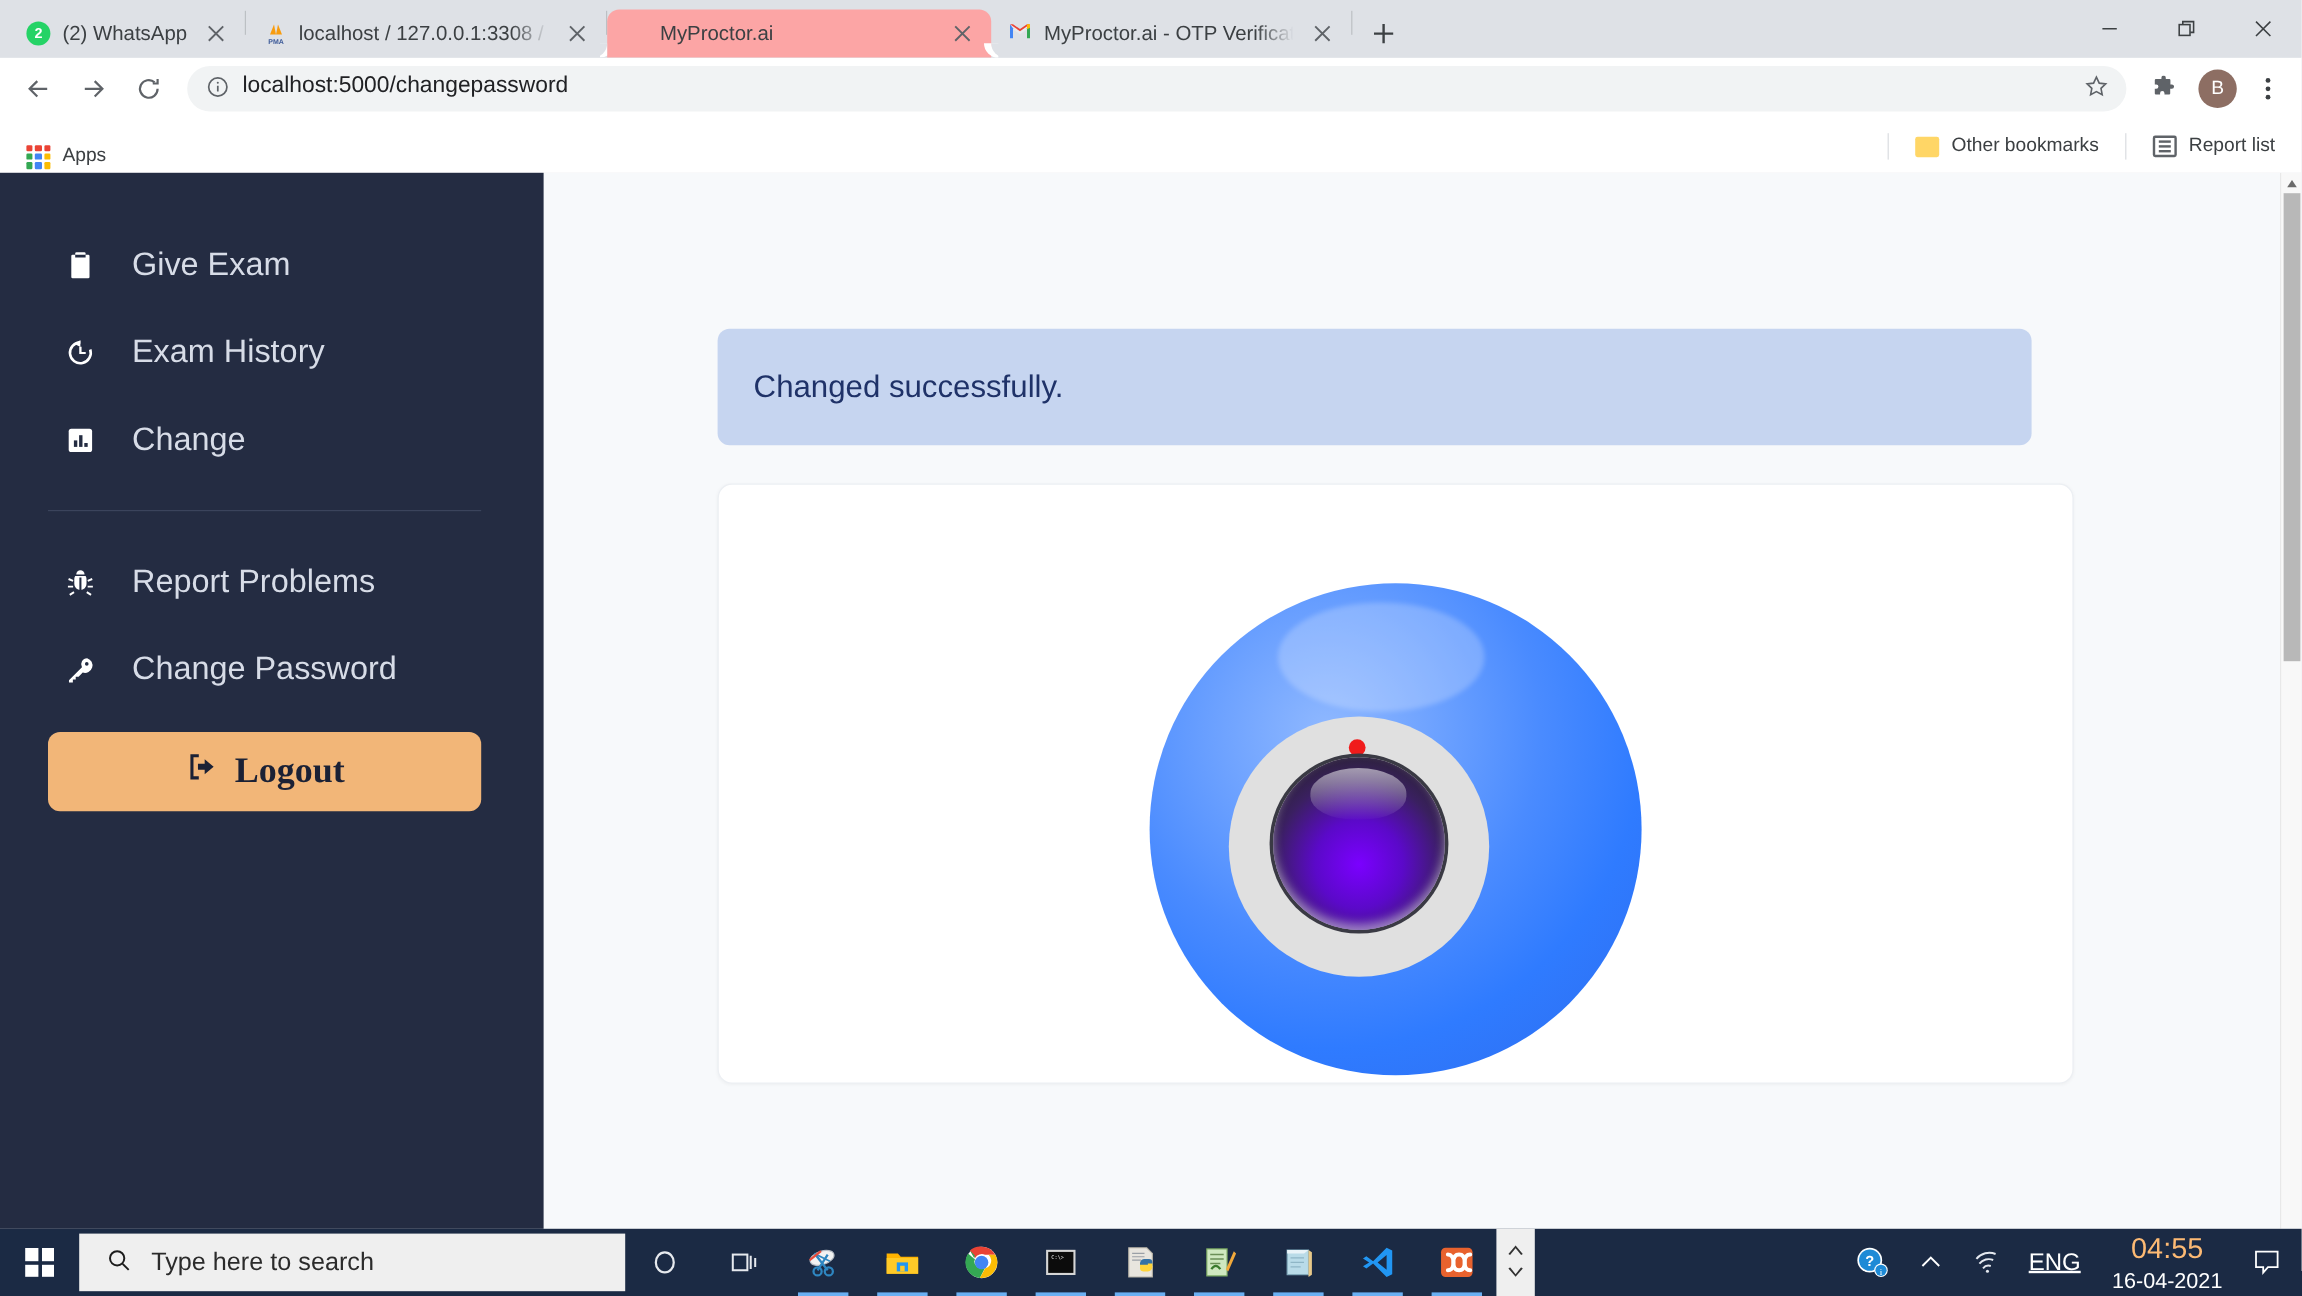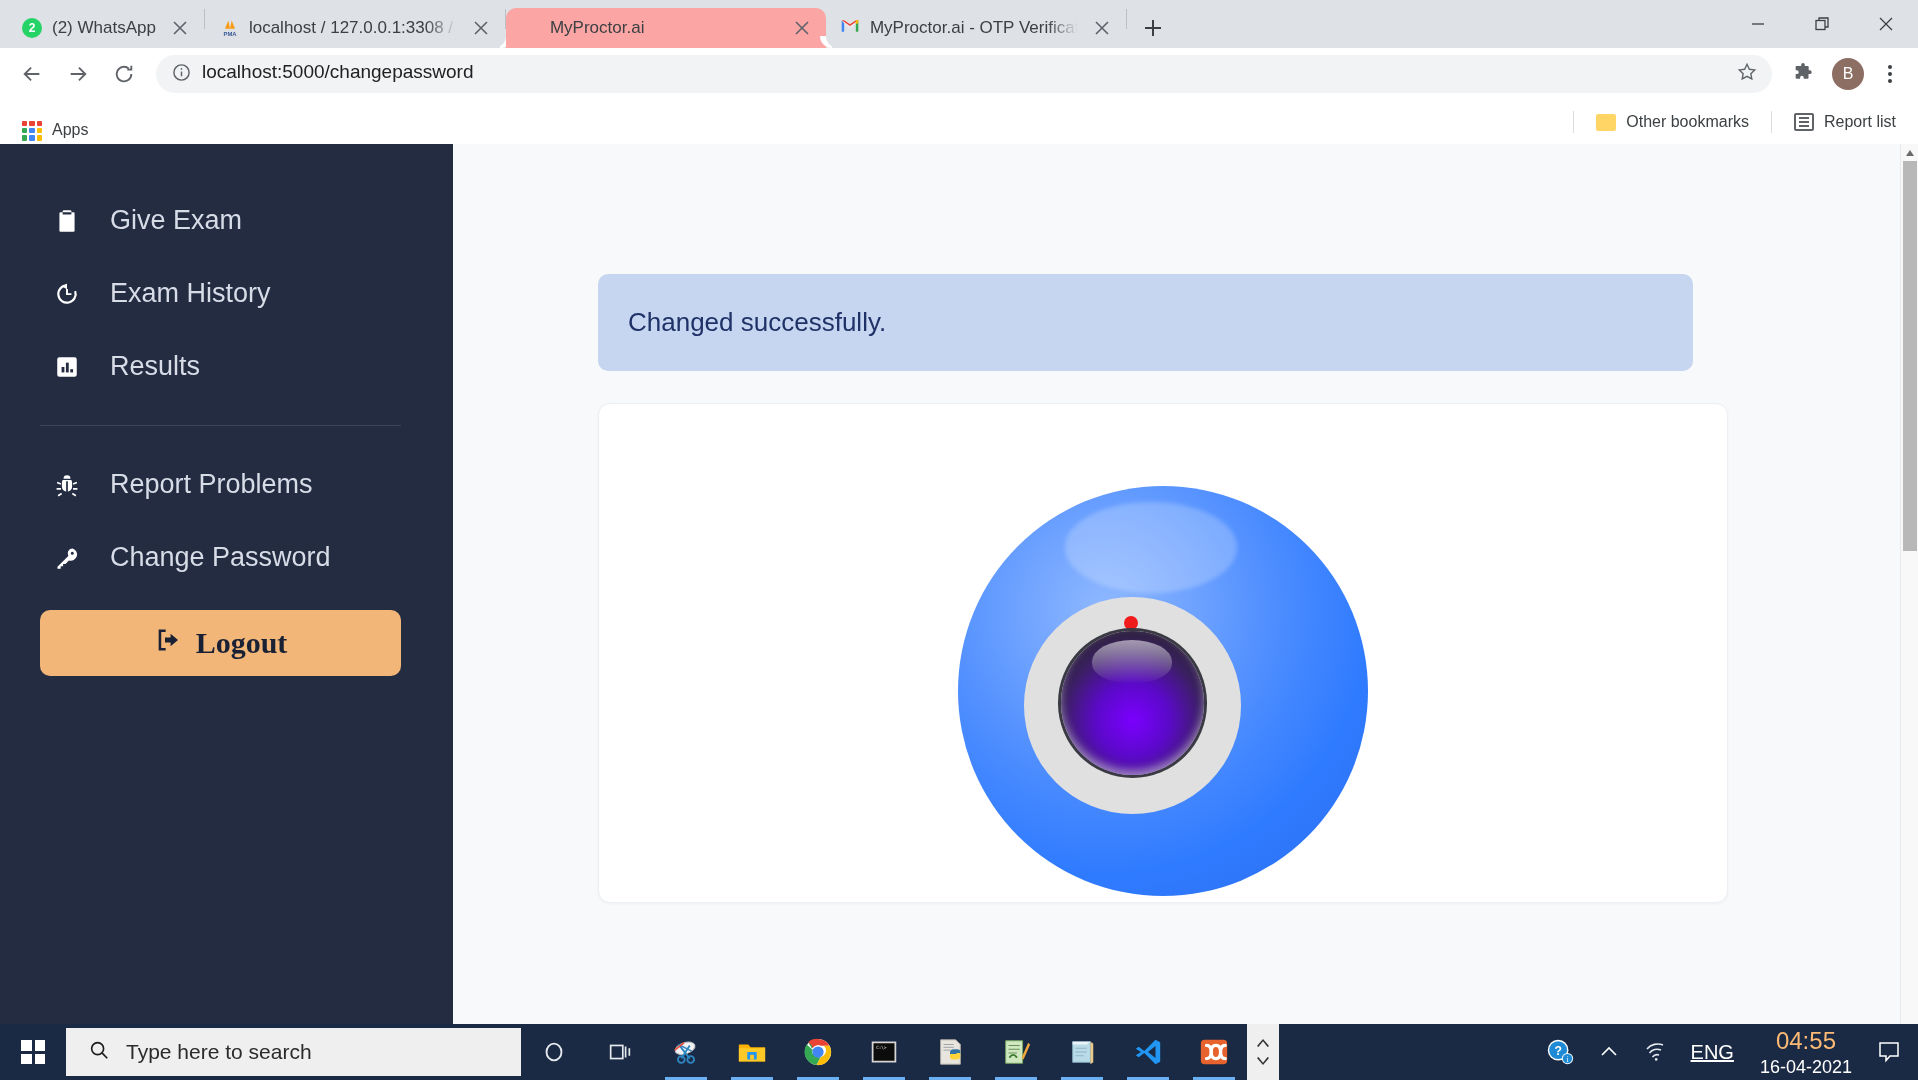--- a/index.html
+++ b/index.html
@@ -418,21 +418,21 @@
 
       <div class="nav-item">
         <span class="nav-icon">
           <svg viewBox="0 0 24 24">
             <rect x="3" y="3" width="18" height="18" rx="2"></rect>
             <rect x="7" y="12" width="2.6" height="5" fill="#242c42"></rect>
             <rect x="11" y="8" width="2.6" height="9" fill="#242c42"></rect>
             <rect x="15" y="14" width="2.6" height="3" fill="#242c42"></rect>
           </svg>
         </span>
-        <span class="nav-label">Results</span>
+        <span class="nav-label">Change</span>
       </div>
 
       <div class="nav-sep"></div>
 
       <div class="nav-item">
         <span class="nav-icon">
           <svg viewBox="0 0 24 24">
             <path d="M12 3 a3.2 3.2 0 0 1 3.2 3.2 H8.8 A3.2 3.2 0 0 1 12 3 z"></path>
             <path d="M8 7.4 h8 a4 4 0 0 1 .7 2.3 v3.8 a4.7 4.7 0 0 1-9.4 0 V9.7 A4 4 0 0 1 8 7.4 z"></path>
             <path d="M3.2 9 l3.4 1.4 -0.5 1.4 L2.6 10.4 z M20.8 9 l-3.4 1.4 0.5 1.4 3.5-1.4 z

